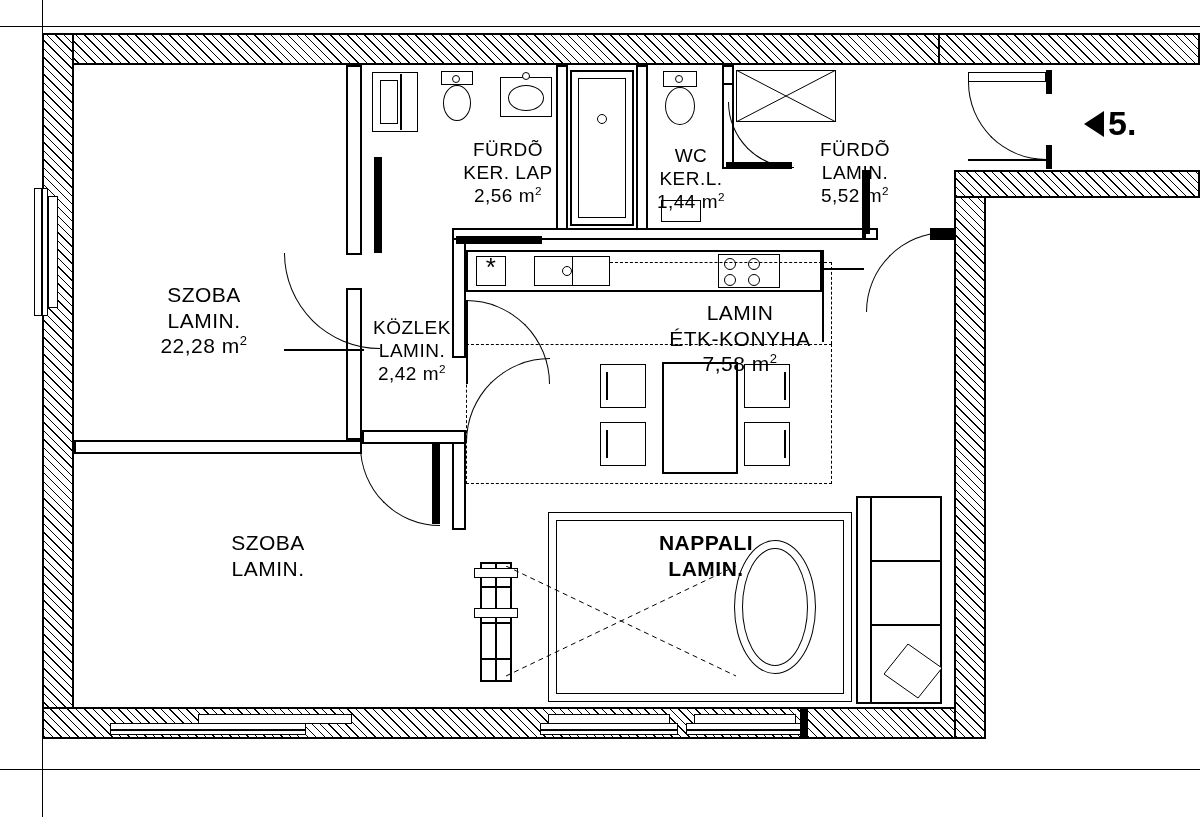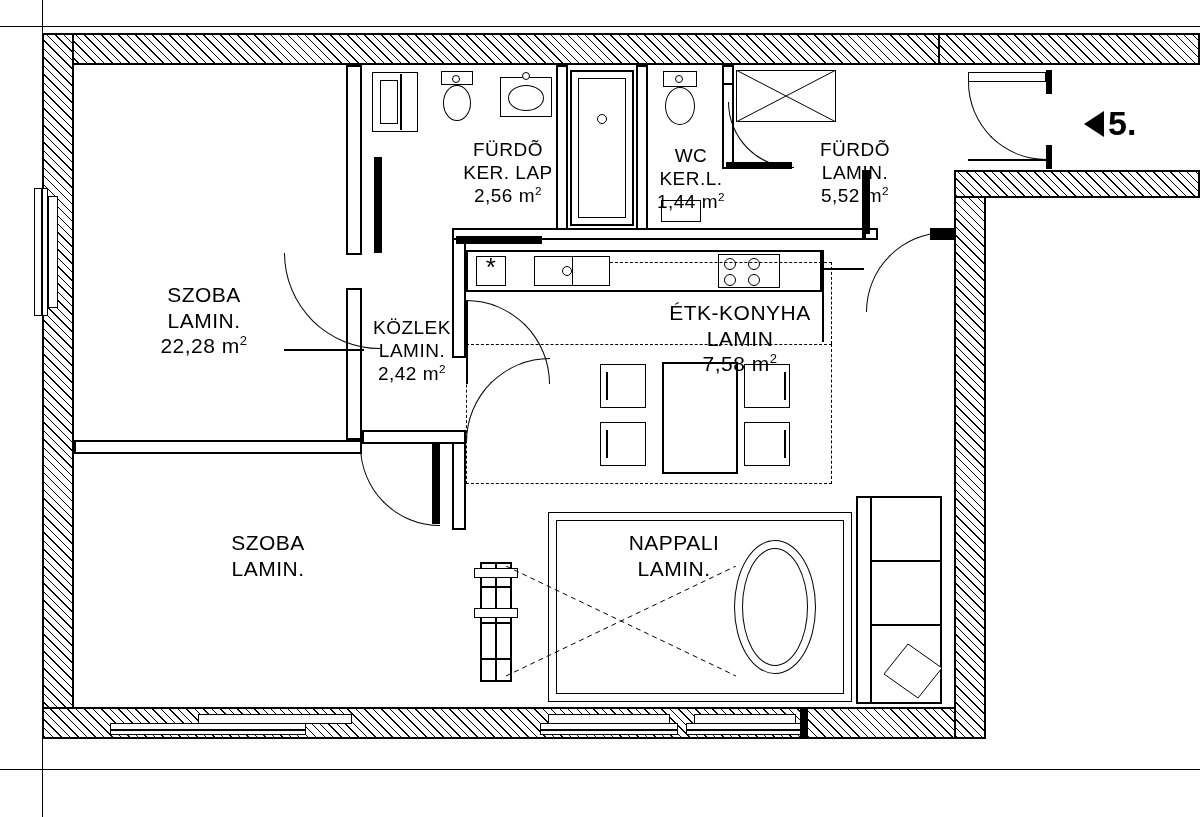--- a/index.html
+++ b/index.html
@@ -333,26 +333,26 @@
     <span class="ln area"><span>1,44 m</span><sup>2</sup></span>
   </div>
 
   <div class="label small" style="left:780px;top:138px;width:150px;">
     <span class="ln name">FÜRDÕ</span>
     <span class="ln mat">LAMIN.</span>
     <span class="ln area"><span>5,52 m</span><sup>2</sup></span>
   </div>
 
   <div class="label" style="left:620px;top:300px;width:240px;">
+    <span class="ln mat">LAMIN</span>
     <span class="ln name">ÉTK-KONYHA</span>
-    <span class="ln mat">LAMIN</span>
     <span class="ln area"><span>7,58 m</span><sup>2</sup></span>
   </div>
 
-  <div class="label" style="left:564px;top:530px;width:220px;">
+  <div class="label" style="left:596px;top:530px;width:220px;font-weight:bold;">
     <span class="ln name">NAPPALI</span>
     <span class="ln mat">LAMIN.</span>
   </div>
 
   <div id="unit-badge" style="left:1084px;top:104px;">
     <span class="tri-left"></span>
     <span>5.</span>
   </div>
 
 </div>

